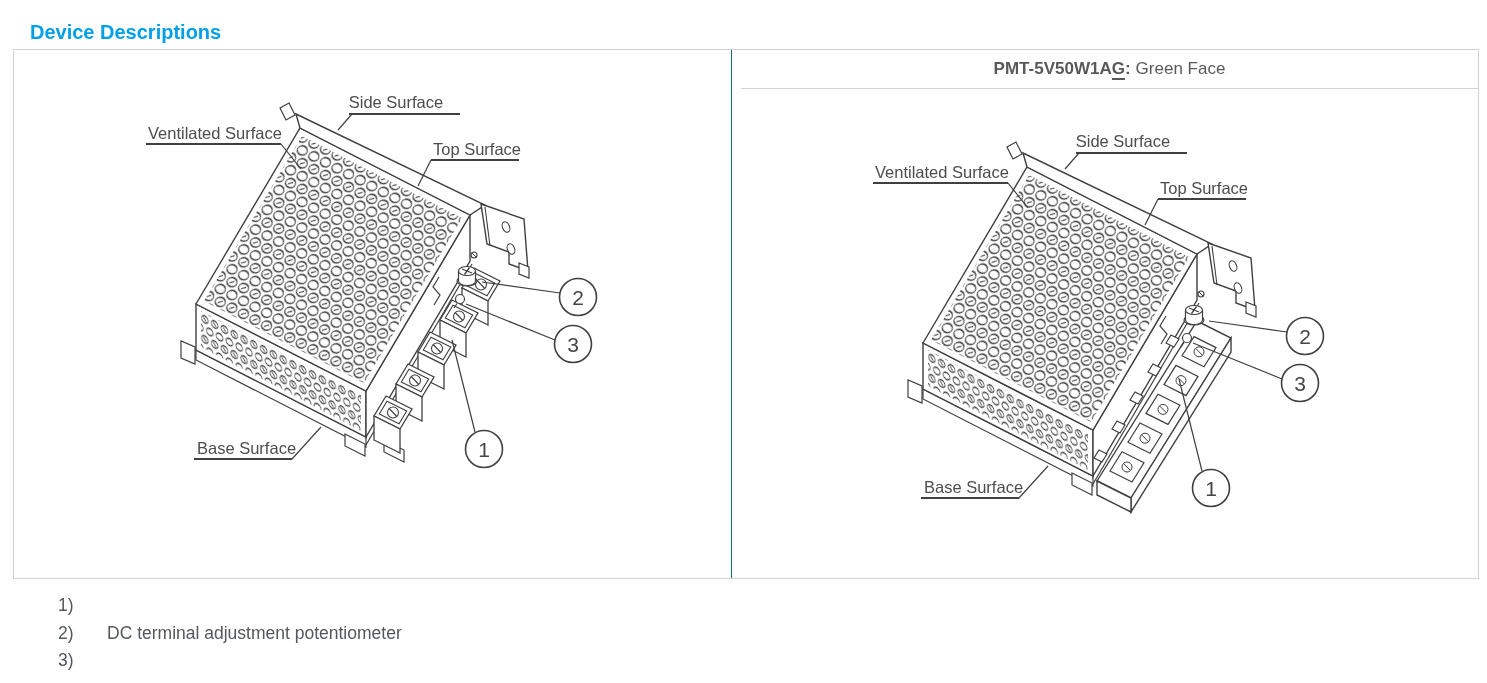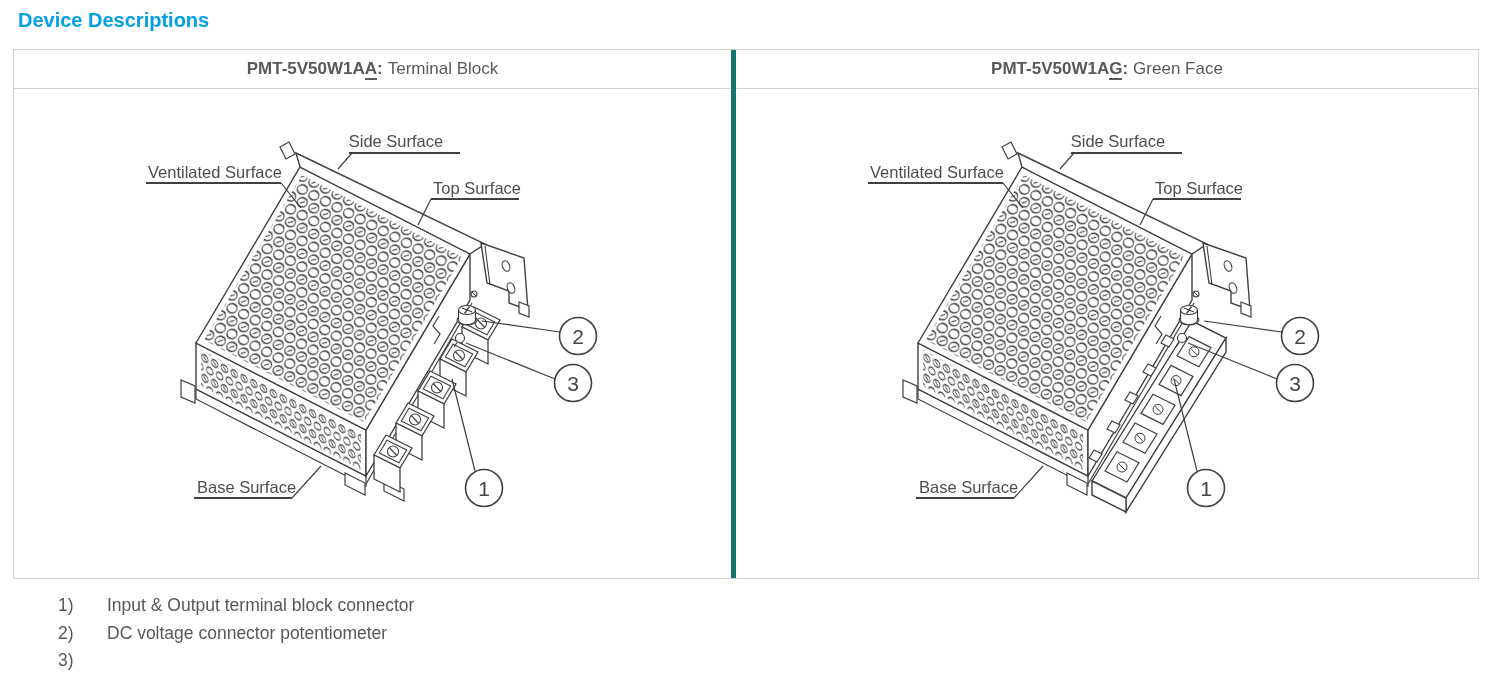--- a/index.html
+++ b/index.html
@@ -1,23 +1,23 @@
 <!DOCTYPE html>
 <html><head>
 <meta charset="utf-8">
 <style>
   html,body{margin:0;padding:0;background:#fff;}
   body{width:1487px;height:683px;position:relative;overflow:hidden;
        font-family:"Liberation Sans",sans-serif;color:#595959;}
-  .page-title{position:absolute;left:14px;top:5px;margin:4px;
+  .page-title{position:absolute;left:14px;top:5px;margin:16px;
        font-size:20px;font-weight:bold;color:#00A0E9;letter-spacing:0;}
   .dev-table{position:absolute;left:13px;top:49px;width:1464px;
        border:1px solid #d2d2d2;display:flex;background:#fff;}
   .dev-col{width:717px;display:flex;flex-direction:column;}
-  .dev-col.right{flex:1;border-left:5px solid #0f766e;}
+  .dev-col.right{flex:1;border-left:1px solid #0f766e;padding-left:9px;}
   .cell-header{height:38px;border-bottom:1px solid #d2d2d2;
        display:flex;align-items:center;justify-content:center;
        font-size:17px;color:#595959;white-space:pre;}
   .cell-header .model{font-weight:bold;}
   .cell-header .suffix{font-weight:bold;border-bottom:2px solid #595959;}
   .cell-header .desc{margin-left:5px;font-weight:normal;}
   .cell-body{height:489px;position:relative;}
   svg.drawing{display:block;}
   svg text{fill:#4d4d4d;font-family:"Liberation Sans",sans-serif;font-size:16.5px;}
   svg text.co{font-size:21px;fill:#454545;text-anchor:middle;}
@@ -165,24 +165,20 @@
       <path class="ln" stroke-width="1.2" d="M546,243 L468,232 M541,290 L452,254 M461,382 L438,290"></path>
     </g>
   </defs>
 </svg>
 
 <h1 class="page-title">Device Descriptions</h1>
 
 <section class="dev-table">
 
   <div class="dev-col left">
-    <div class="cell-header">
-      <span class="model"><span>PMT-5V50W1A</span><span class="suffix">A</span><span>:</span></span>
-      <span class="desc">Terminal Block</span>
-    </div>
     <div class="cell-body">
       <svg class="drawing" viewBox="0 0 717 489" width="717" height="489" role="img">
         <use href="#chassis"></use>
         <use href="#blocks-open"></use>
         <use href="#pot-led"></use>
         <use href="#annot"></use>
         <text x="382" y="58" text-anchor="middle">Side Surface</text>
         <text x="134" y="89">Ventilated Surface</text>
         <text x="419" y="105">Top Surface</text>
         <text x="183" y="404">Base Surface</text>
@@ -231,22 +227,21 @@
         </g>
       </svg>
     </div>
   </div>
 
 </section>
 
 <div class="legend">
   <div class="legend-row">
     <span class="legend-num">1)</span>
-    <span>Input &amp; Output terminal block connector</span>
   </div>
   <div class="legend-row">
     <span class="legend-num">2)</span>
-    <span>DC voltage connector potentiometer</span>
+    <span>DC terminal adjustment potentiometer</span>
   </div>
   <div class="legend-row">
     <span class="legend-num">3)</span>
   </div>
 </div>
 
 </body></html>

